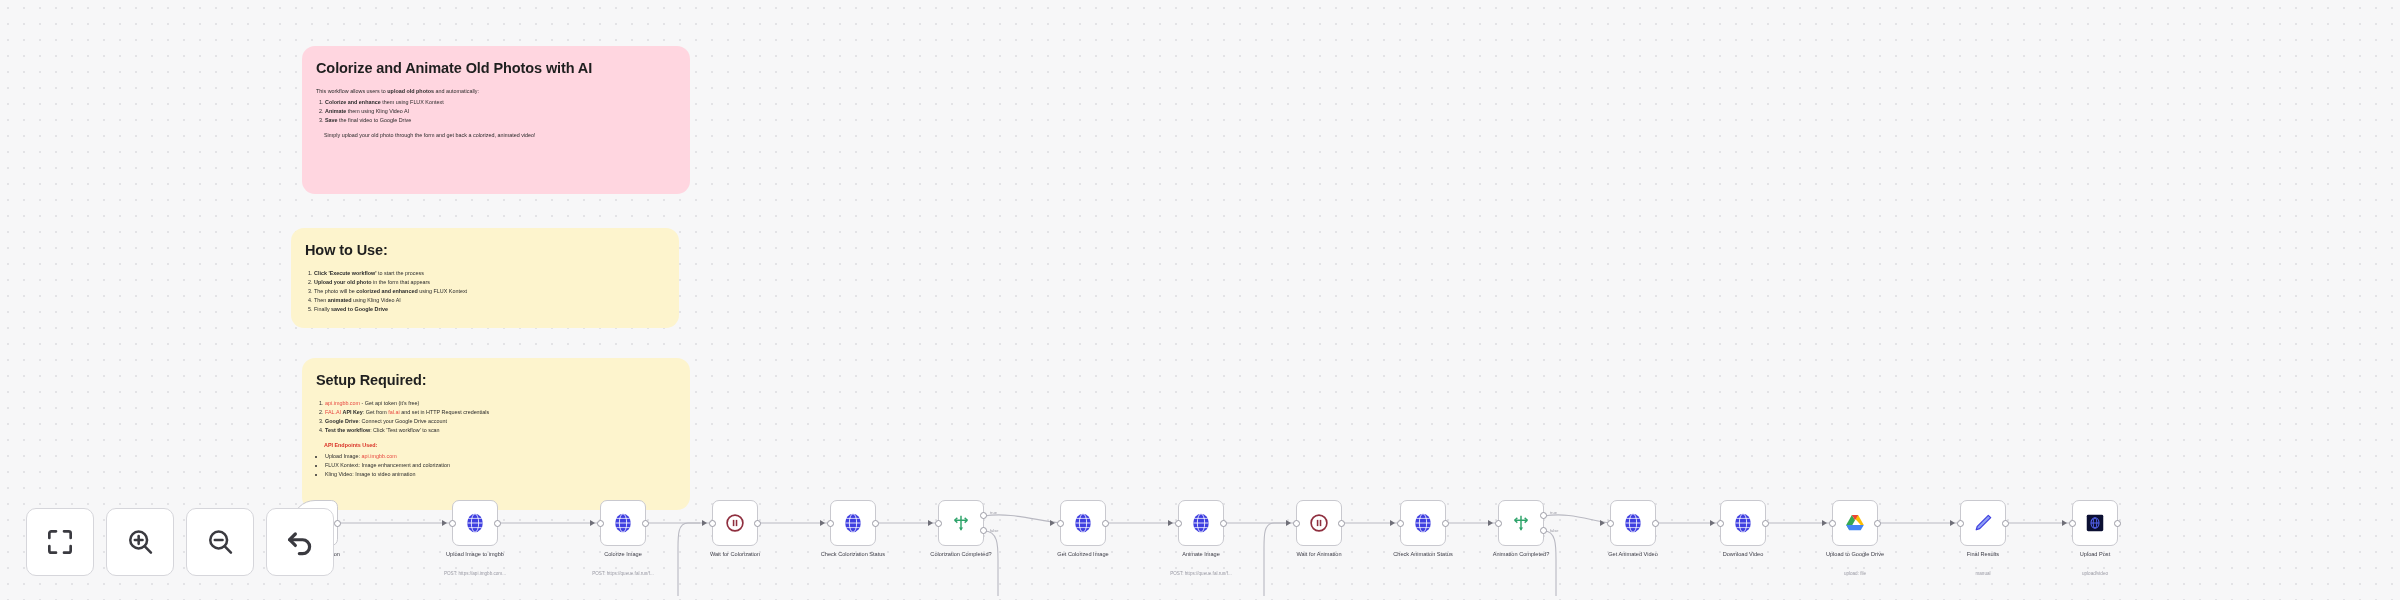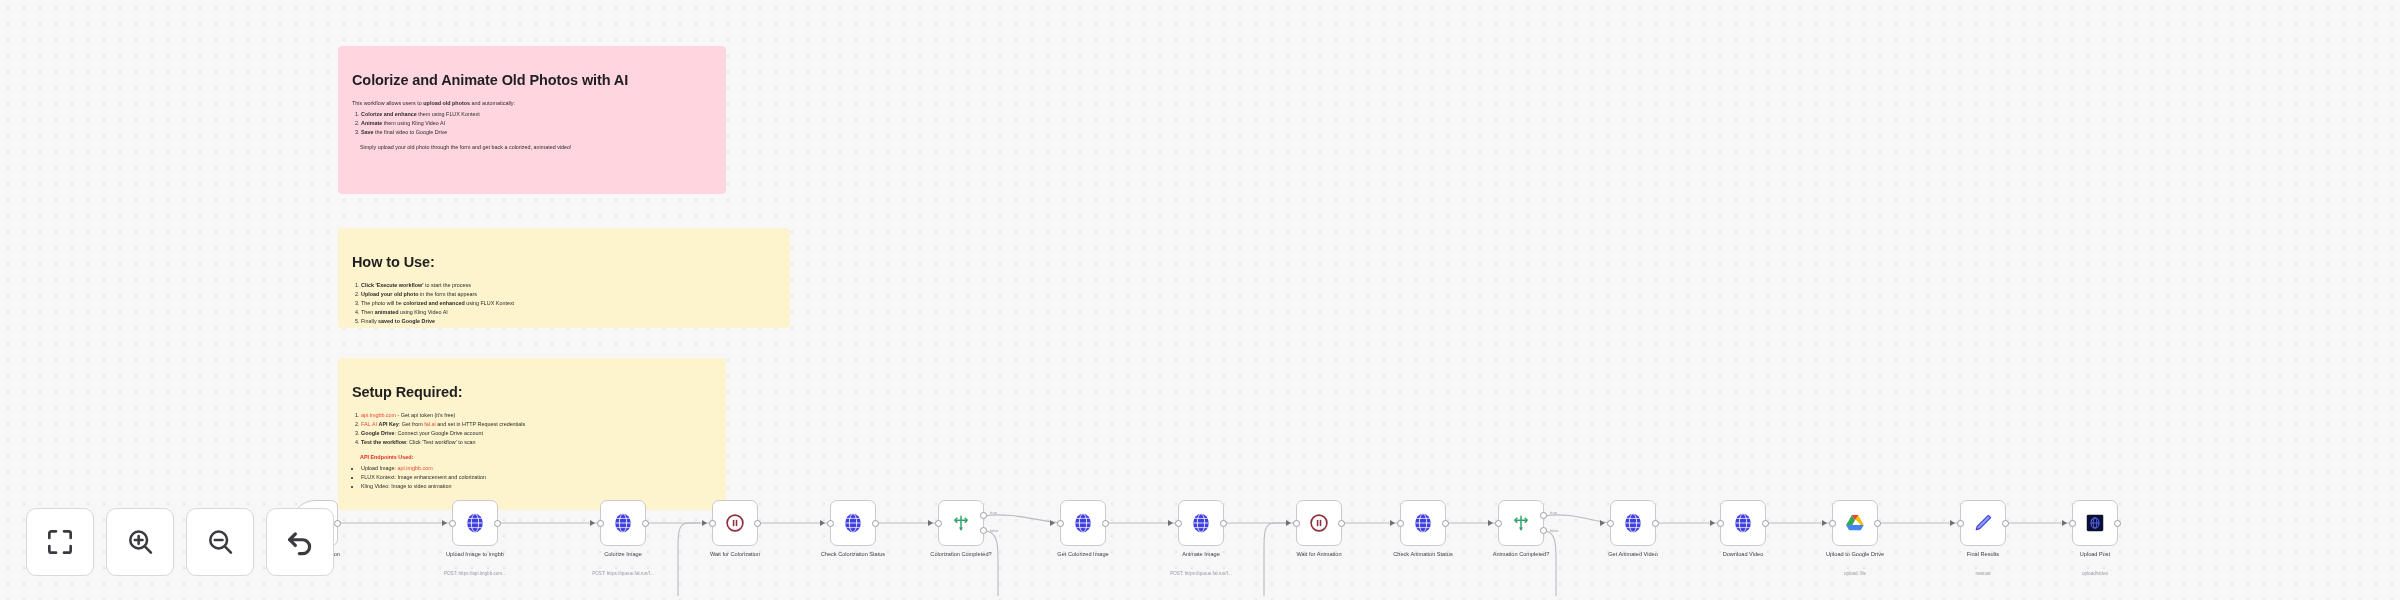--- a/index.html
+++ b/index.html
@@ -15,26 +15,25 @@
     background-color: #f7f7f8;
     background-image:
       radial-gradient(circle, #e3e3e6 1px, transparent 1.2px);
     background-size: 16px 16px;
     background-position: 0 0;
   }
 
   
   .sticky {
     position: absolute;
-    border-radius: 4px;
-    padding: 24px 14px 12px 14px;
+    border-radius: 13px;
+    padding: 12px 14px 12px 14px;
     overflow: hidden;
     line-height: 1.45;
     color: #2b2b2b;
-    margin-left: 36px;
   }
   .sticky h2 {
     font-size: 14.5px;
     font-weight: bold;
     margin-bottom: 9px;
     letter-spacing: -0.1px;
   }
   .sticky p, .sticky li { font-size: 5.4px; }
   .sticky ol, .sticky ul { margin: 3px 0 3px 9px; }
   .sticky li { margin-bottom: 1.2px; }
@@ -156,21 +155,21 @@
       <span>This workflow allows users to </span><b>upload old photos</b><span> and automatically:</span>
     </p>
     <ol>
       <li><b>Colorize and enhance</b><span> them using FLUX Kontext</span></li>
       <li><b>Animate</b><span> them using Kling Video AI</span></li>
       <li><b>Save</b><span> the final video to Google Drive</span></li>
     </ol>
     <p class="tail">Simply upload your old photo through the form and get back a colorized, animated video!</p>
   </div>
 
-  <div class="sticky note-yellow" style="left:302px; top:228px; width:452px; height:100px;">
+  <div class="sticky note-yellow" style="left:291px; top:228px; width:388px; height:100px;">
     <h2>How to Use:</h2>
     <ol style="margin-top:9px;">
       <li><b>Click 'Execute workflow'</b><span> to start the process</span></li>
       <li><b>Upload your old photo</b><span> in the form that appears</span></li>
       <li><span>The photo will be </span><b>colorized and enhanced</b><span> using FLUX Kontext</span></li>
       <li><span>Then </span><b>animated</b><span> using Kling Video AI</span></li>
       <li><span>Finally </span><b>saved to Google Drive</b><span></span></li>
     </ol>
   </div>
 

